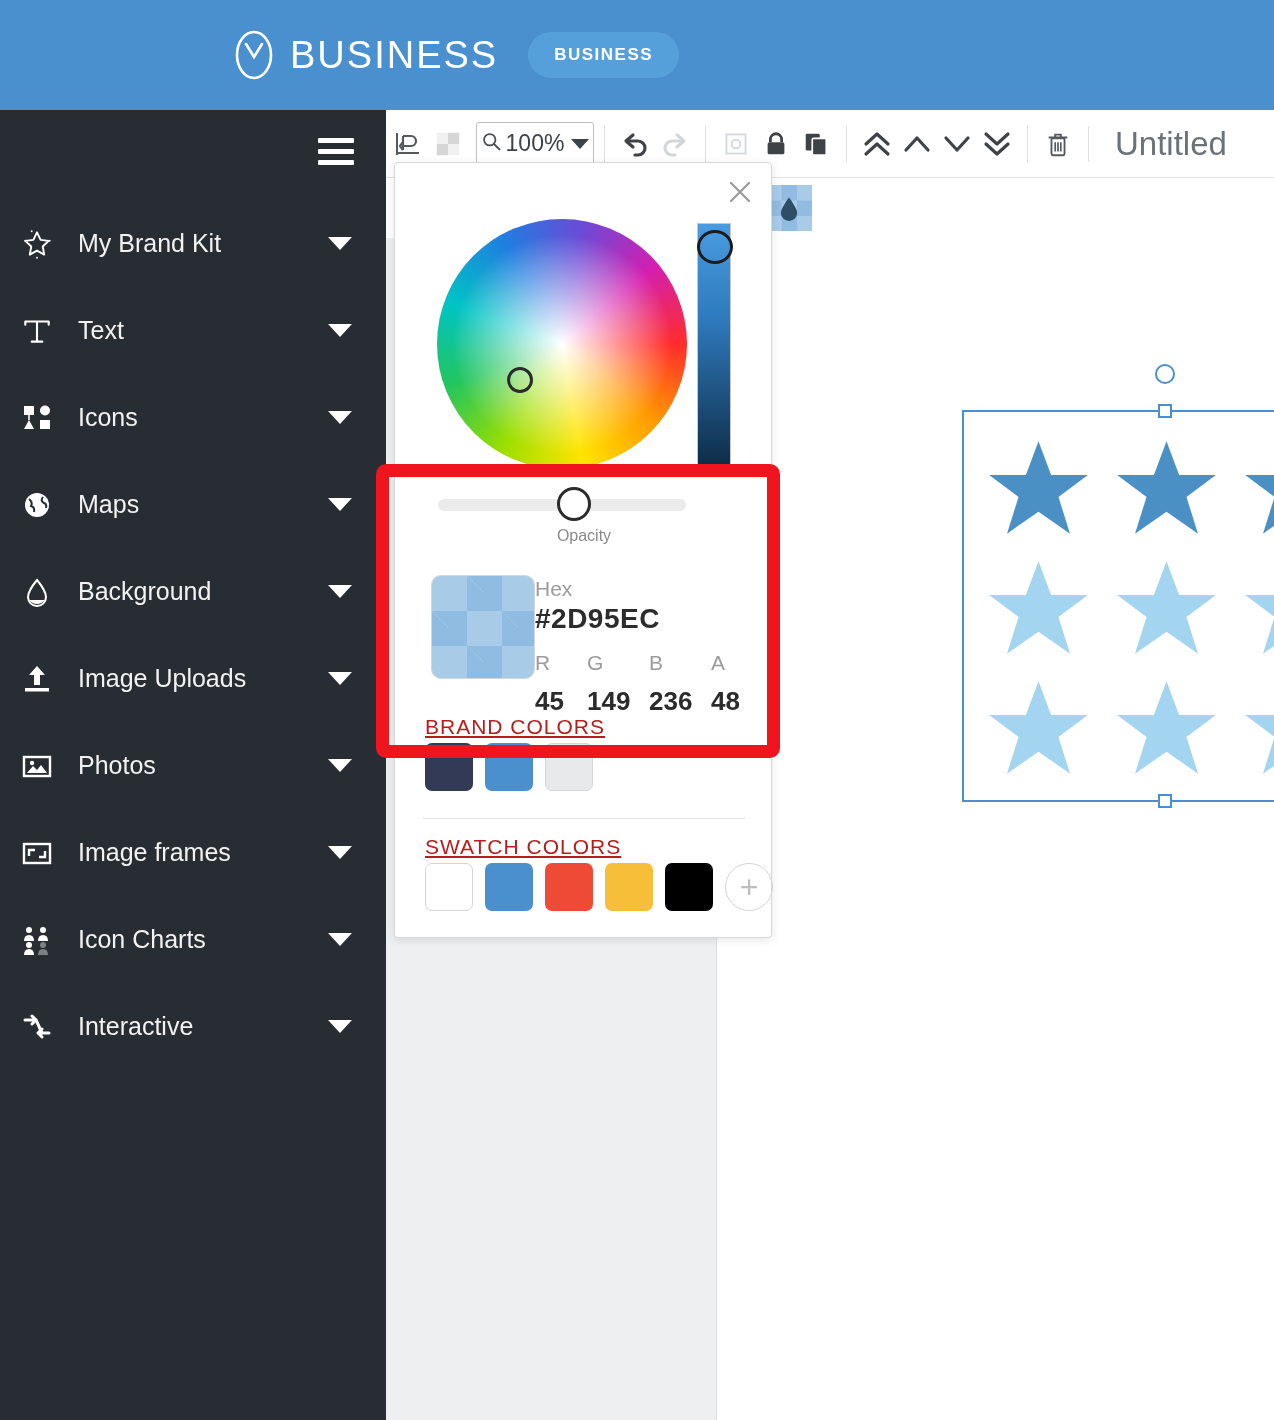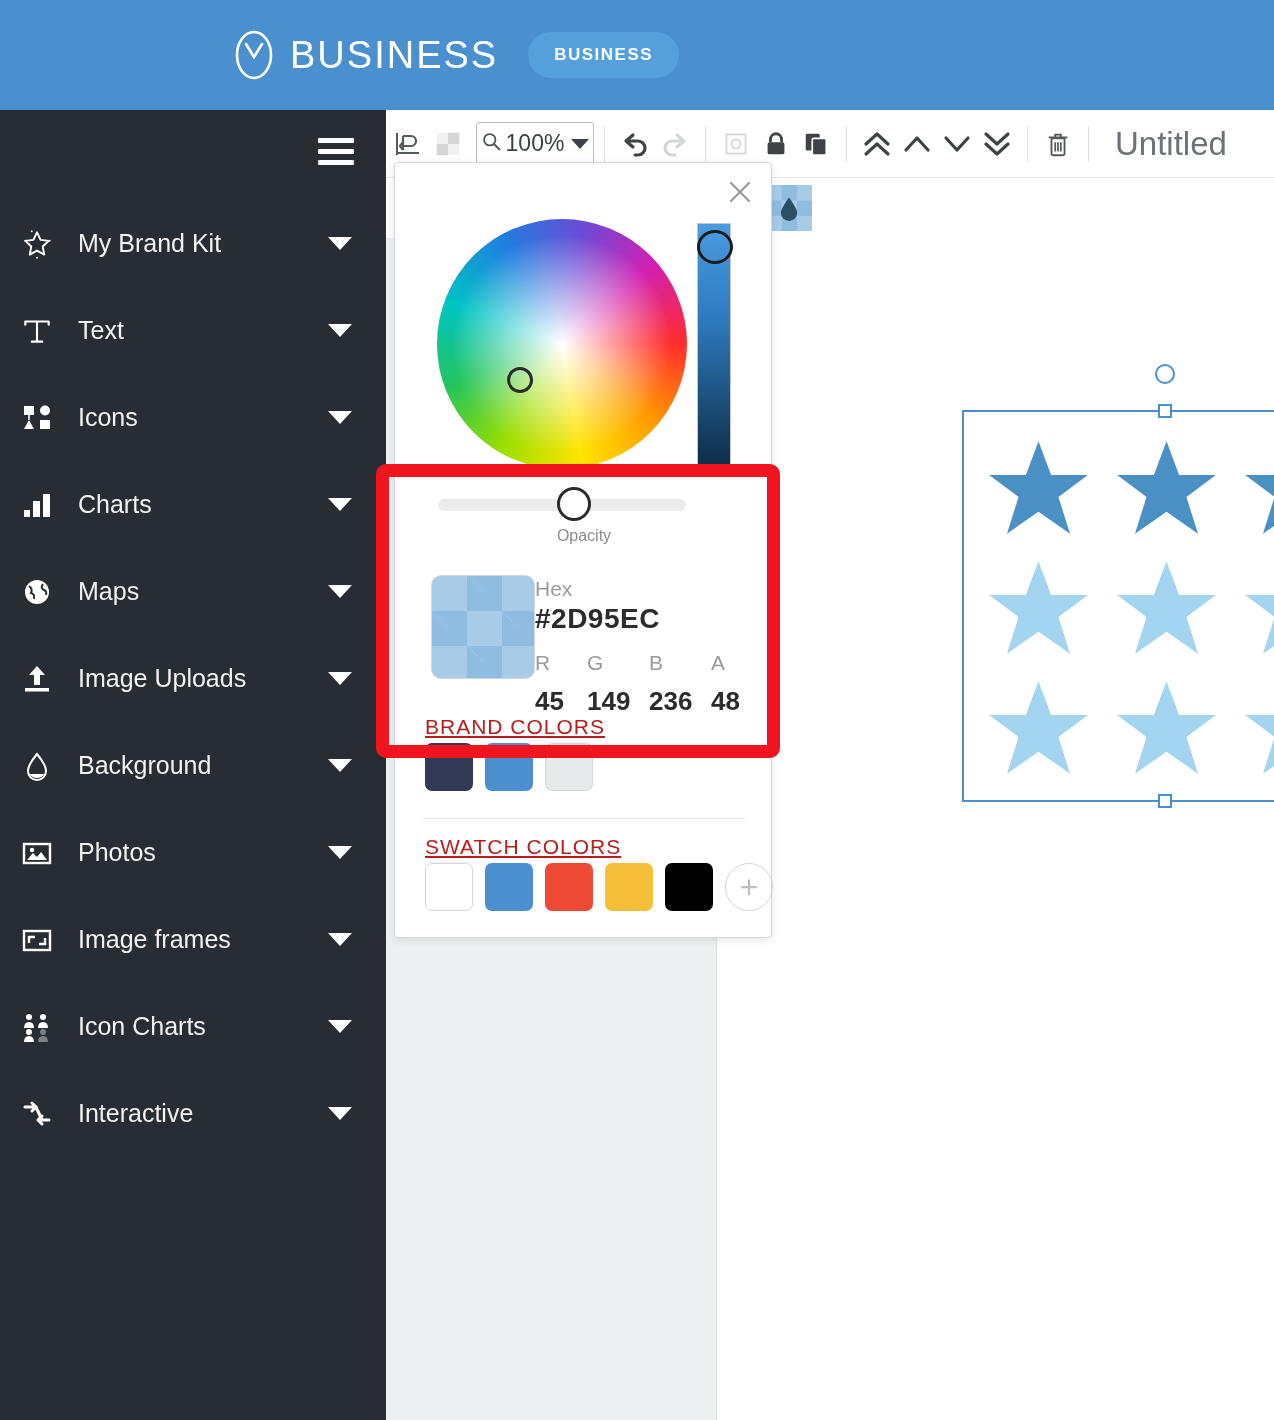--- a/index.html
+++ b/index.html
@@ -361,62 +361,51 @@
           <circle cx="24" cy="8.5" r="5" fill="#fff"></circle>
           <path d="M8 18 l5 9 h-10 z" fill="#fff"></path>
           <rect x="19" y="18" width="10" height="9" fill="#fff"></rect>
           <path d="M8 13 v5" stroke="#fff" stroke-width="1.6"></path>
         </svg>
       </span>
       <span class="nav-label">Icons</span>
       <span class="nav-caret"></span>
     </div>
 
-    <div class="nav-item">
-      <span class="nav-icon">
-        <svg viewBox="0 0 32 32" width="32" height="32">
-          <rect x="3" y="21" width="6" height="7" fill="#fff"></rect>
-          <rect x="12" y="12" width="7" height="16" fill="#fff"></rect>
-          <rect x="22" y="5" width="7" height="23" fill="#fff"></rect>
-        </svg>
-      </span>
-      <span class="nav-label">Charts</span>
-      <span class="nav-caret"></span>
-    </div>
 
     <div class="nav-item">
       <span class="nav-icon">
         <svg viewBox="0 0 32 32" width="32" height="32">
           <circle cx="16" cy="16" r="12" fill="#fff"></circle>
           <path d="M8 10 q4 3 2 7 q4 1 3 6 M22 8 q-3 4 1 6 q3 1 2 5" stroke="#282D33" stroke-width="2" fill="none"></path>
         </svg>
       </span>
       <span class="nav-label">Maps</span>
       <span class="nav-caret"></span>
     </div>
 
     <div class="nav-item">
       <span class="nav-icon">
         <svg viewBox="0 0 32 32" width="32" height="32">
+          <path d="M16 4 C16 4 7 15 7 21 a9 9 0 0 0 18 0 C25 15 16 4 16 4 z" fill="none" stroke="#fff" stroke-width="2"></path>
+          <path d="M8.5 24 a9 9 0 0 0 15 0 z" fill="#fff"></path>
+        </svg>
+      </span>
+      <span class="nav-label">Background</span>
+      <span class="nav-caret"></span>
+    </div>
+
+    <div class="nav-item">
+      <span class="nav-icon">
+        <svg viewBox="0 0 32 32" width="32" height="32">
           <path d="M16 3 l8 9 h-5 v10 h-6 v-10 h-5 z" fill="#fff"></path>
           <rect x="4" y="25" width="24" height="3.5" fill="#fff"></rect>
         </svg>
       </span>
       <span class="nav-label">Image Uploads</span>
-      <span class="nav-caret"></span>
-    </div>
-
-    <div class="nav-item">
-      <span class="nav-icon">
-        <svg viewBox="0 0 32 32" width="32" height="32">
-          <path d="M16 4 C16 4 7 15 7 21 a9 9 0 0 0 18 0 C25 15 16 4 16 4 z" fill="none" stroke="#fff" stroke-width="2"></path>
-          <path d="M8.5 24 a9 9 0 0 0 15 0 z" fill="#fff"></path>
-        </svg>
-      </span>
-      <span class="nav-label">Background</span>
       <span class="nav-caret"></span>
     </div>
 
     <div class="nav-item">
       <span class="nav-icon">
         <svg viewBox="0 0 32 32" width="32" height="32">
           <rect x="3" y="7" width="26" height="19" fill="none" stroke="#fff" stroke-width="2.4"></rect>
           <circle cx="11" cy="13" r="2.2" fill="#fff"></circle>
           <path d="M6 23 l6 -7 4 4 4 -5 6 8 z" fill="#fff"></path>
         </svg>

